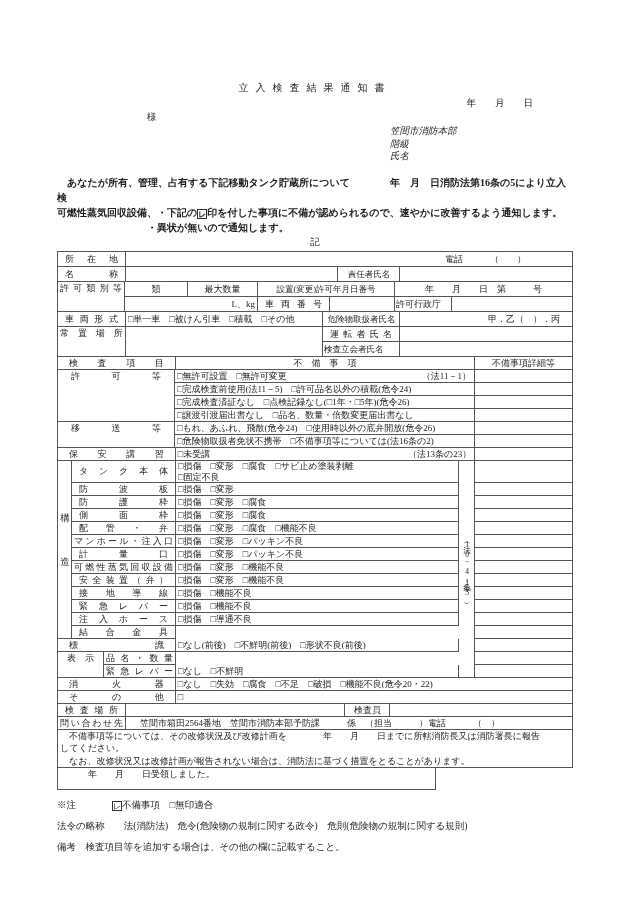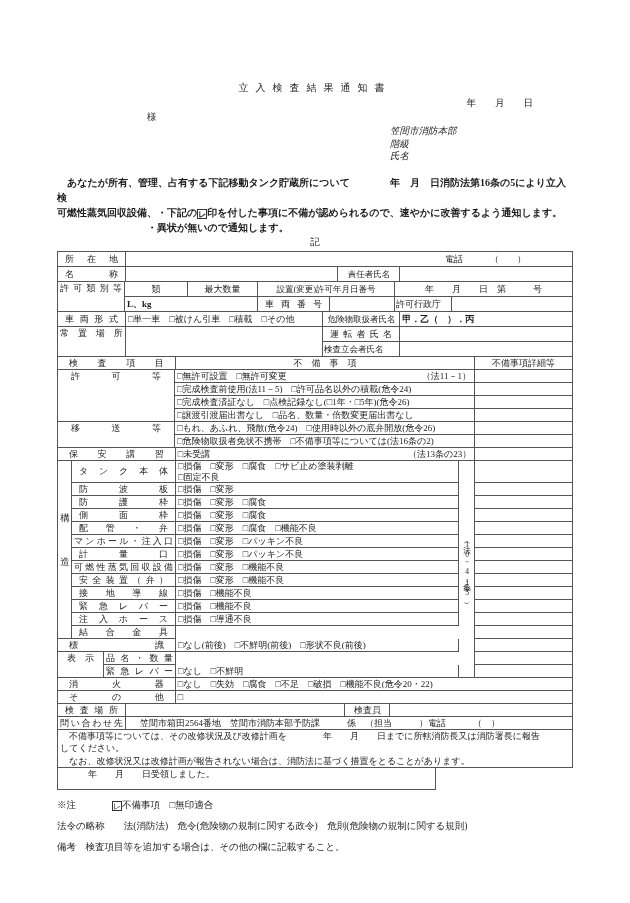--- a/index.html
+++ b/index.html
@@ -26,21 +26,21 @@
        overflow:hidden; white-space:nowrap; padding:0 2px; }
   .h15 { height:15px; line-height:14px; }
   .h13 { height:13px; line-height:12.5px; }
   .h22 { height:22px; line-height:11px; }
   .h26 { height:26px; }
   .h30 { height:30px; }
   .h38 { height:38px; line-height:12.5px; }
   .h52 { height:52px; }
   .jl { text-align:justify; text-align-last:justify; }
   .ctr { text-align:center; }
-  .rt { text-align:left;font-weight:bold; }
+  .rt { text-align:right; }
   .glabel { display:flex; border-right:1px solid var(--bc); border-bottom:1px solid var(--bc); padding:0 2px; overflow:hidden; }
   .glabel > span { width:100%; }
   .pad6 { padding:0 7px; }
   .pad10 { padding:0 11px; }
   .item { display:flex; }
   .law { margin-left:auto; padding-right:1px; }
   .vcell { display:flex; align-items:center; justify-content:center; border-right:1px solid var(--bc); border-bottom:1px solid var(--bc); overflow:hidden; }
   .vtext { writing-mode:vertical-rl; text-orientation:upright; }
   .kozo-label { letter-spacing:44px; font-size:9.5px; }
   .law-vtext { font-size:7.5px; letter-spacing:0.5px; }

